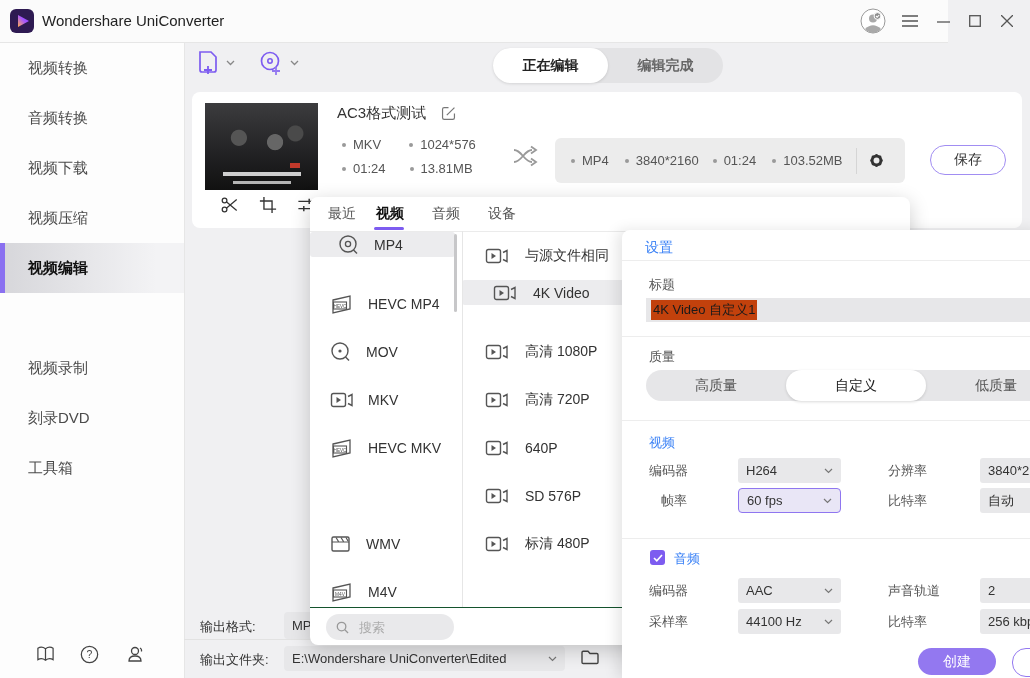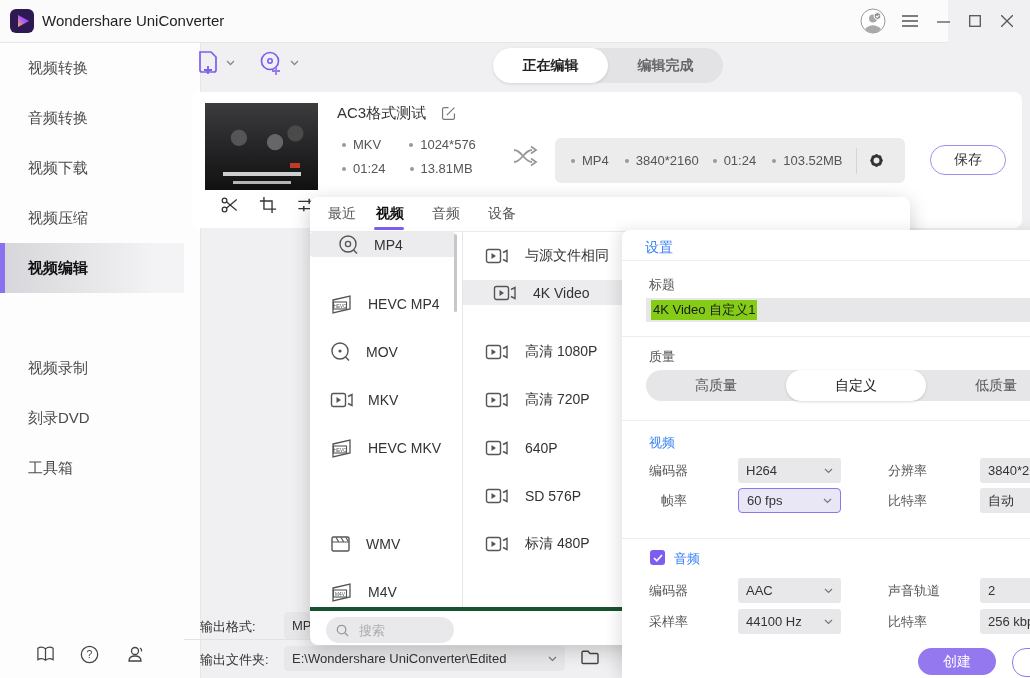--- a/index.html
+++ b/index.html
@@ -4,21 +4,21 @@
 <style>
   html,body{margin:0;padding:0;background:#dcdcdc;}
   .app{position:relative;width:1030px;height:678px;overflow:hidden;background:#f0f0f2;
        font-family:"Liberation Sans","DejaVu Sans",sans-serif;color:#333;font-size:13px;}
   .abs{position:absolute;}
   
   .titlebar{left:0;top:0;width:948px;height:42px;background:#fbfbfb;border-bottom:1px solid #e6e6e6;}
   .apptitle{left:42px;top:12px;font-size:15px;color:#222;}
   .winbtn{top:12px;width:18px;height:18px;display:flex;align-items:center;justify-content:center;color:#555;}
   
-  .sidebar{left:0;top:43px;width:184px;height:635px;background:#fdfdfd;border-right:1px solid #e6e6e6;padding-left:16px;}
+  .sidebar{left:0;top:43px;width:184px;height:635px;background:#fdfdfd;border-right:1px solid #e6e6e6;}
   .sideitem{position:absolute;left:0;width:184px;height:50px;display:flex;align-items:center;
             padding-left:28px;box-sizing:border-box;font-size:15px;color:#4b4b4b;cursor:pointer;}
   .sideitem.active{background:linear-gradient(90deg,#d6d6da 0%,#f3f3f5 85%);color:#111;font-weight:bold;}
   .sideitem.active::before{content:"";position:absolute;left:0;top:0;width:5px;height:50px;background:#8a70f0;}
   .sidebot{position:absolute;bottom:14px;display:flex;gap:25px;left:36px;}
   
   .toggle{left:493px;top:48px;width:230px;height:35px;background:#e3e3e5;border-radius:18px;display:flex;}
   .toggle .seg{flex:1;display:flex;align-items:center;justify-content:center;font-size:14px;color:#666;border-radius:18px;font-weight:bold;}
   .toggle .seg.on{background:#fff;color:#222;box-shadow:0 1px 3px rgba(0,0,0,.12);}
   
@@ -47,39 +47,39 @@
   .frow{position:absolute;left:0;width:145px;height:48px;display:flex;align-items:center;cursor:pointer;}
   .frow.sel{background:#ececee;}
   .frow .ic{margin-left:20px;}
   .frow .lbl{margin-left:14px;font-size:14px;color:#333;}
   .rrow{position:absolute;left:152px;width:448px;height:48px;display:flex;align-items:center;cursor:pointer;}
   .rrow.sel{background:#ececee;}
   .rrow .ic{margin-left:23px;}
   .rrow .lbl{margin-left:16px;font-size:14px;color:#333;}
   .vdiv{position:absolute;left:152px;top:34px;width:1px;height:376px;background:#e6e6e6;}
   .sbar{position:absolute;left:144px;top:37px;width:3px;height:78px;background:#c7c7c9;border-radius:2px;}
-  .searchrow{position:absolute;left:0;top:410px;width:600px;height:38px;border-top:4px solid #14532d;box-sizing:border-box;}
+  .searchrow{position:absolute;left:0;top:410px;width:600px;height:38px;border-top:1px solid #14532d;box-sizing:border-box;}
   .searchbox{position:absolute;left:16px;top:6px;width:128px;height:26px;background:#e9e9eb;border-radius:13px;
              display:flex;align-items:center;padding-left:10px;box-sizing:border-box;}
   .searchbox input{border:none;outline:none;background:transparent;width:80px;margin-left:8px;font-size:13px;color:#333;
                    font-family:"Liberation Sans","DejaVu Sans",sans-serif;}
   .searchbox input::placeholder{color:#aaa;}
   
   .settings{left:622px;top:230px;width:420px;height:448px;background:#fff;border-top-left-radius:8px;
             box-shadow:-5px 0 14px rgba(0,0,0,.10);z-index:6;}
   .sdiv{position:absolute;left:0;width:420px;height:1px;background:#ededed;}
   .slabel{position:absolute;font-size:13px;color:#555;}
   .sec{position:absolute;font-size:13px;color:#3b82f6;}
   .sel{position:absolute;height:25px;background:#e8e8ea;border-radius:3px;display:flex;align-items:center;
        padding:0 8px;box-sizing:border-box;font-size:13px;color:#333;cursor:pointer;}
   .sel .cv{margin-left:auto;}
   .sel.focus{border:1.5px solid #8f76f0;border-radius:4px;background:#e9e6f6;}
   .titleinput{position:absolute;left:24px;top:68px;width:396px;height:24px;background:#e7e7e9;
               display:flex;align-items:center;padding-left:5px;box-sizing:border-box;cursor:text;}
-  .titleinput span{background:#84cc16;font-size:13px;color:#1a1a1a;padding:1px 2px;}
+  .titleinput span{background:#c2410c;font-size:13px;color:#1a1a1a;padding:1px 2px;}
   .qseg{position:absolute;left:24px;top:140px;width:420px;height:31px;background:#e6e6e8;border-radius:16px;display:flex;}
   .qseg .q{width:140px;display:flex;align-items:center;justify-content:center;font-size:14px;color:#555;
            border-radius:16px;cursor:pointer;}
   .qseg .q.on{background:#fff;color:#222;box-shadow:0 1px 3px rgba(0,0,0,.15);}
   .chk{position:absolute;left:28px;top:320px;width:15px;height:15px;background:#7d5cf0;border-radius:3px;
        display:flex;align-items:center;justify-content:center;cursor:pointer;}
   .createbtn{position:absolute;left:296px;top:418px;width:78px;height:27px;background:#9378f0;border-radius:14px;
              display:flex;align-items:center;justify-content:center;color:#fff;font-size:14px;cursor:pointer;}
   .ghostbtn{position:absolute;left:390px;top:418px;width:60px;height:27px;background:#fff;
             border:1.5px solid #9378f0;border-radius:14px;cursor:pointer;}

